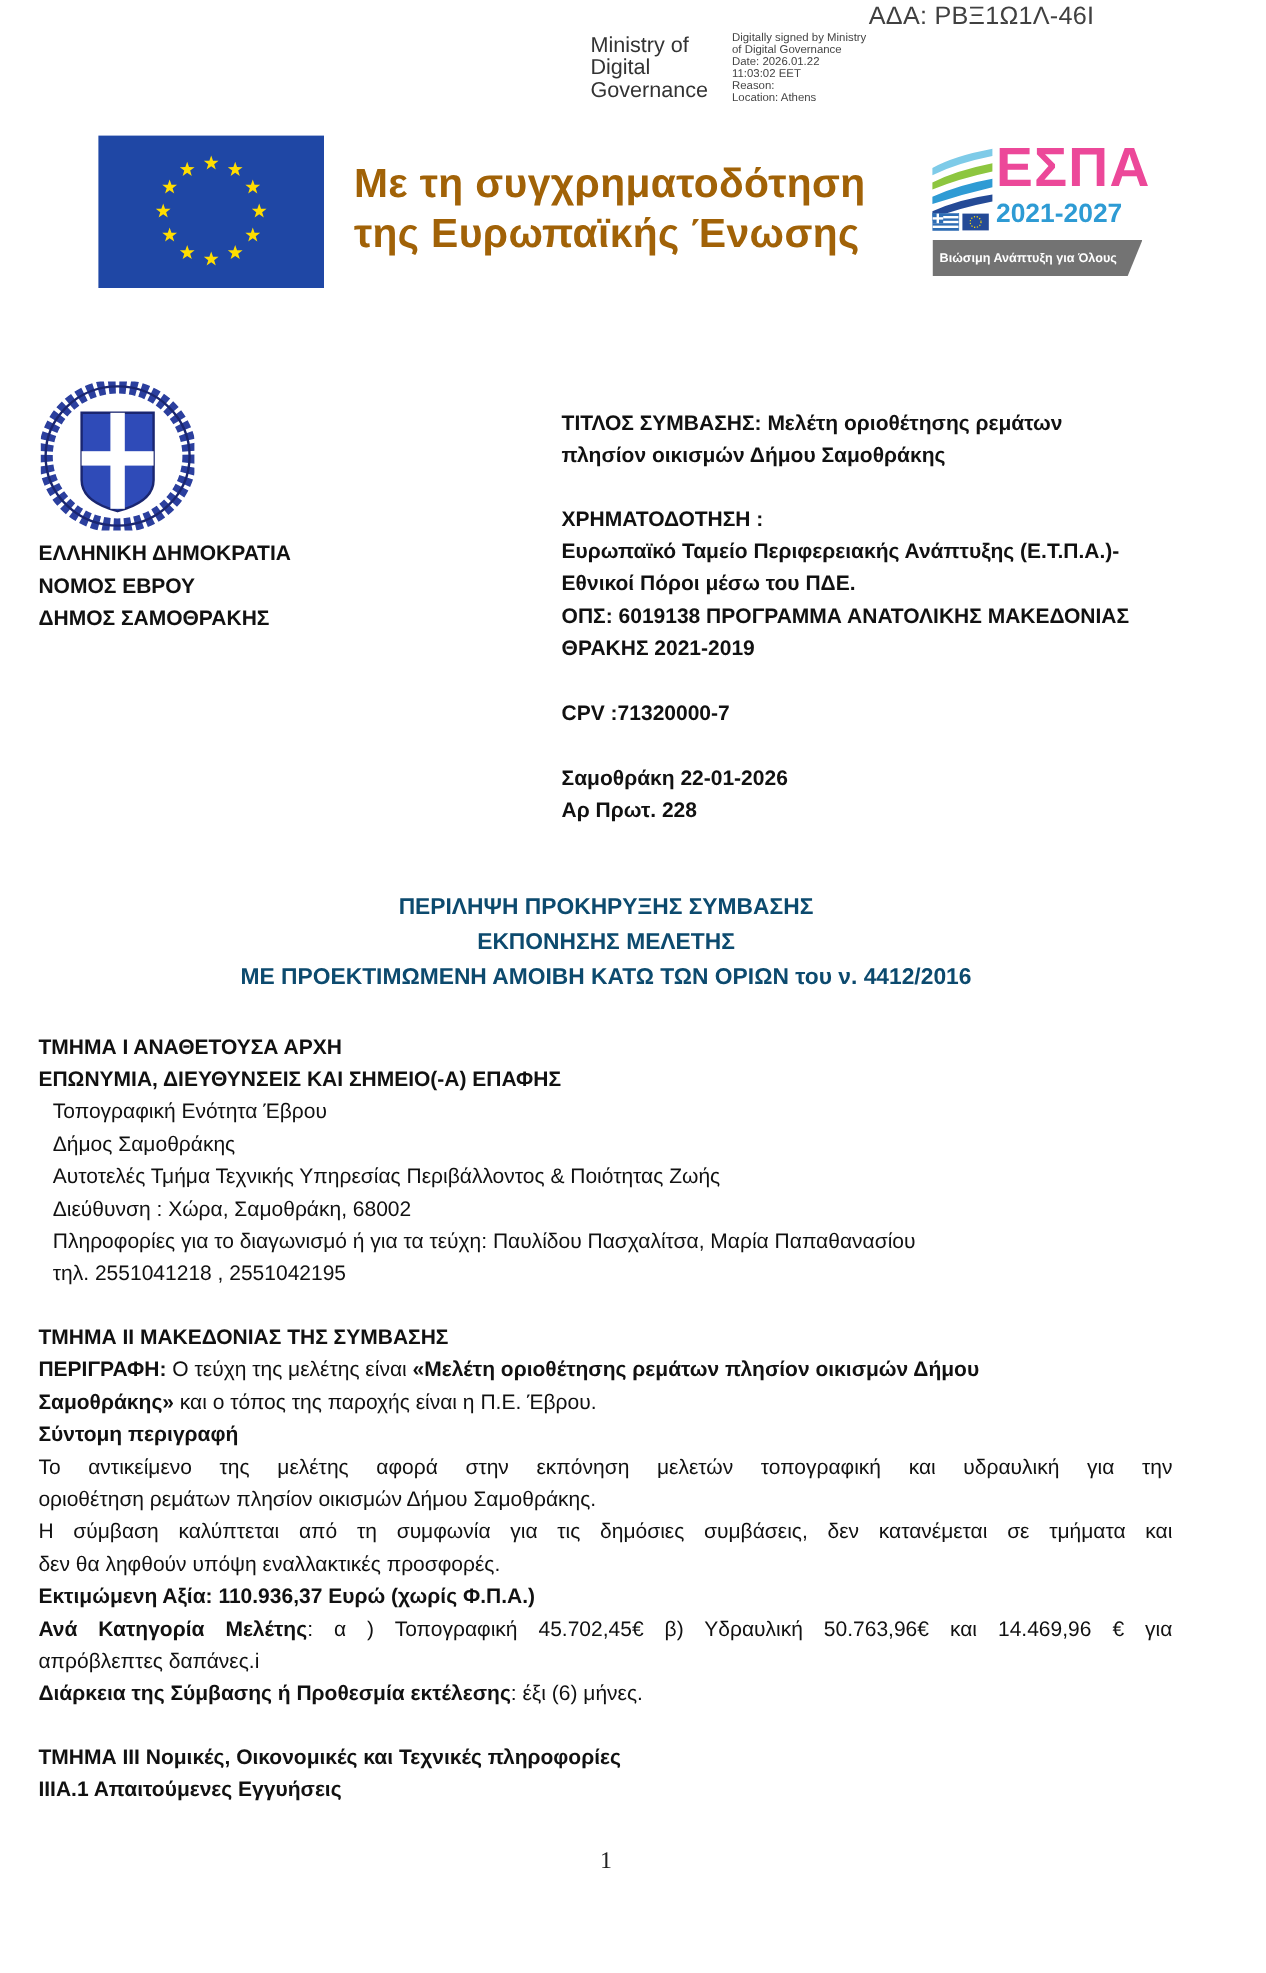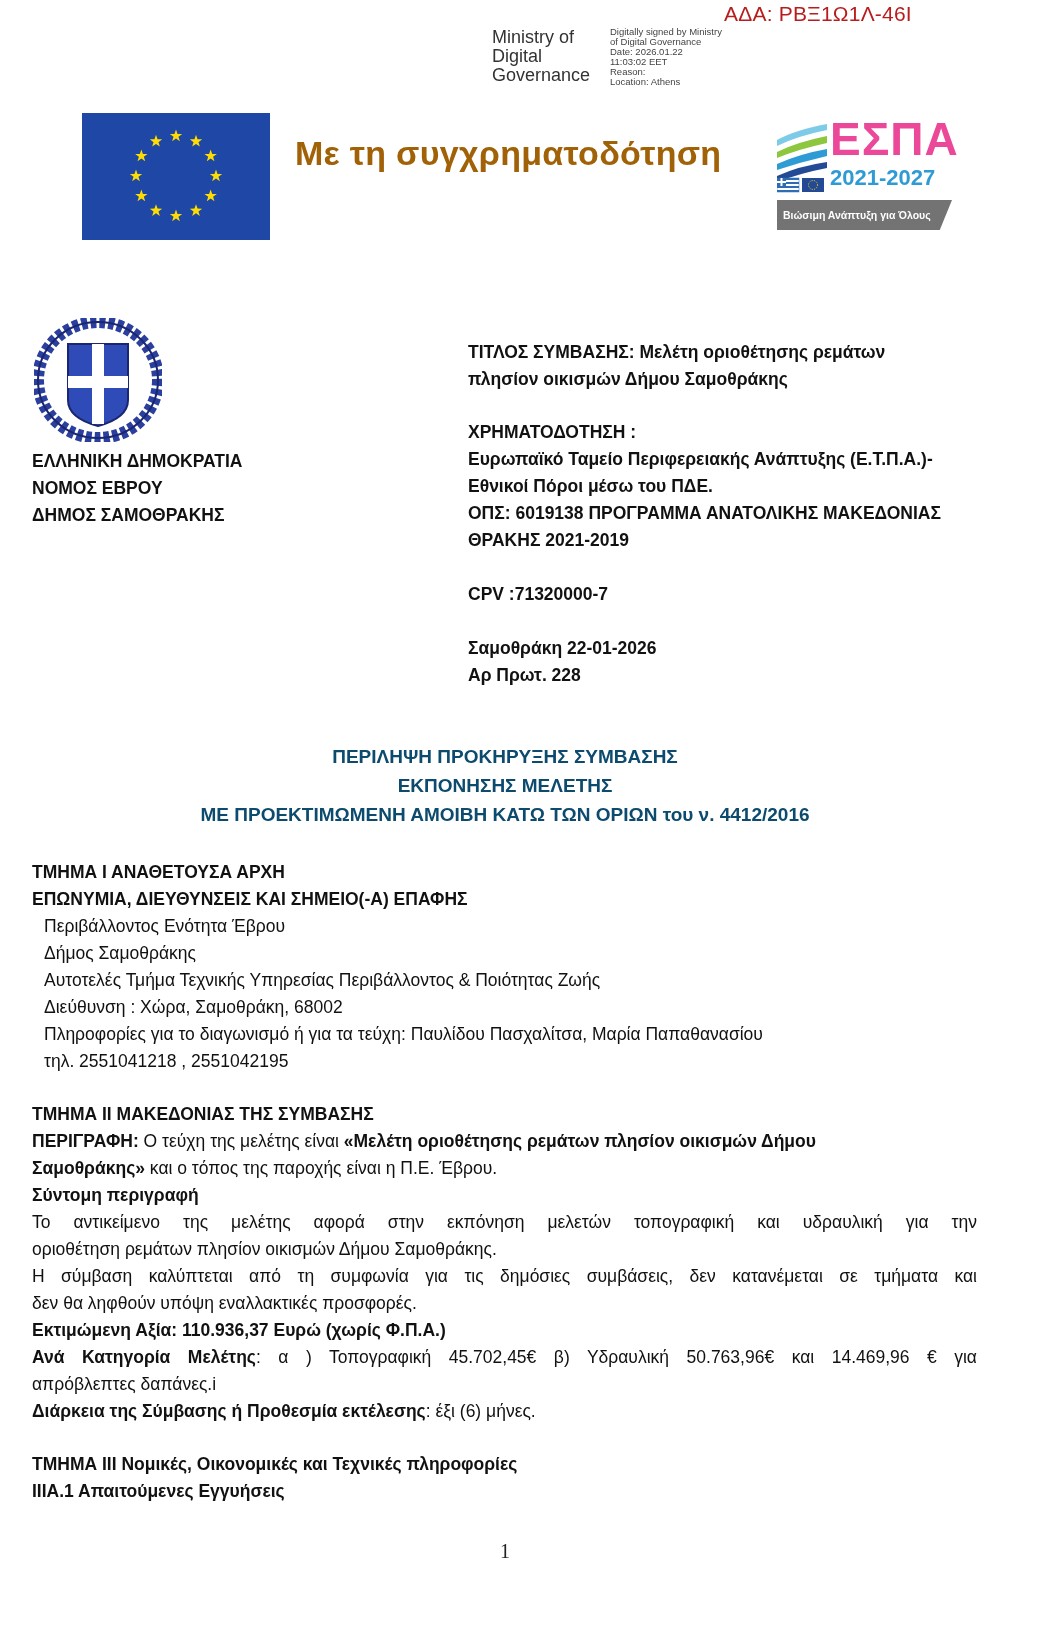--- a/index.html
+++ b/index.html
@@ -1,19 +1,19 @@
 <!DOCTYPE html>
 <html><head>
 <meta charset="utf-8">
 <style>
   html, body { margin: 0; padding: 0; background: #ffffff; }
   body { width: 1055px; height: 1644px; position: relative; overflow: hidden;
          font-family: "Liberation Sans", "DejaVu Sans", sans-serif; color: #111; }
   .abs { position: absolute; }
-  .ada { left: 724px; top: 2px; font-size: 21px; color: #b91c1c; letter-spacing: 0.2px; }
+  .ada { left: 724px; top: 2px; font-size: 21px; color: #404040; letter-spacing: 0.2px; }
   .ministry { left: 492px; top: 28px; font-size: 18px; line-height: 19px; color: #333; }
   .signature { left: 610px; top: 27px; font-size: 9.5px; line-height: 10px; color: #444; }
   .eu-flag { left: 82px; top: 113px; width: 188px; height: 127px; background: #1f47a5; }
   .eu-flag svg { width: 100%; height: 100%; display: block; }
   .cofin { left: 295px; top: 132px; font-size: 34px; line-height: 42px; color: #a16207; font-weight: bold; letter-spacing: 0.3px; }
   .espa { left: 775px; top: 118px; width: 200px; height: 120px; }
   .espa-word { position: absolute; left: 55px; top: -6px; font-size: 46px; font-weight: bold; color: #ec4899; letter-spacing: 1px; }
   .espa-years { position: absolute; left: 55px; top: 47px; font-size: 22px; font-weight: bold; color: #2e9bd4; }
   .espa-tag { position: absolute; left: 2px; top: 82px; width: 175px; height: 30px; background: #737373;
               color: #fff; font-size: 10.5px; font-weight: bold; line-height: 30px; padding-left: 6px; box-sizing: border-box;
@@ -59,20 +59,21 @@
       <polygon points="94.00,96.50 95.53,100.90 100.18,100.99 96.47,103.80 97.82,108.26 94.00,105.60 90.18,108.26 91.53,103.80 87.82,100.99 92.47,100.90" fill="#ffdd00"></polygon>
       <polygon points="74.00,91.14 75.53,95.54 80.18,95.63 76.47,98.44 77.82,102.90 74.00,100.24 70.18,102.90 71.53,98.44 67.82,95.63 72.47,95.54" fill="#ffdd00"></polygon>
       <polygon points="59.36,76.50 60.89,80.90 65.54,80.99 61.83,83.80 63.18,88.26 59.36,85.60 55.54,88.26 56.89,83.80 53.18,80.99 57.83,80.90" fill="#ffdd00"></polygon>
       <polygon points="54.00,56.50 55.53,60.90 60.18,60.99 56.47,63.80 57.82,68.26 54.00,65.60 50.18,68.26 51.53,63.80 47.82,60.99 52.47,60.90" fill="#ffdd00"></polygon>
       <polygon points="59.36,36.50 60.89,40.90 65.54,40.99 61.83,43.80 63.18,48.26 59.36,45.60 55.54,48.26 56.89,43.80 53.18,40.99 57.83,40.90" fill="#ffdd00"></polygon>
       <polygon points="74.00,21.86 75.53,26.26 80.18,26.35 76.47,29.16 77.82,33.62 74.00,30.96 70.18,33.62 71.53,29.16 67.82,26.35 72.47,26.26" fill="#ffdd00"></polygon>
     </svg>
 </div>
 <div class="abs cofin">
   <div>Με τη συγχρηματοδότηση</div>
+  <div>της Ευρωπαϊκής Ένωσης</div>
 </div>
 <div class="abs espa">
   <svg class="espa-waves" viewBox="0 0 55 60">
     <path d="M2 18 Q20 8 52 2 L52 8 Q22 14 2 24 Z" fill="#7ecbe8"></path>
     <path d="M2 30 Q22 20 52 14 L52 21 Q24 27 2 36 Z" fill="#8dc63f"></path>
     <path d="M2 42 Q24 32 52 27 L52 34 Q26 40 2 48 Z" fill="#2e9bd4"></path>
     <path d="M2 54 Q24 44 52 40 L52 46 Q26 51 2 60 Z" fill="#244a96"></path>
   </svg>
   <div class="espa-word">ΕΣΠΑ</div>
   <svg class="espa-flags" viewBox="0 0 50 18">
@@ -115,21 +116,21 @@
 <div class="abs rc" style="top:584px">CPV :71320000-7</div>
 <div class="abs rc" style="top:638px">Σαμοθράκη 22-01-2026</div>
 <div class="abs rc" style="top:665px">Αρ Πρωτ. 228</div>
 
 <div class="abs center-h" style="top:746px">ΠΕΡΙΛΗΨΗ ΠΡΟΚΗΡΥΞΗΣ ΣΥΜΒΑΣΗΣ</div>
 <div class="abs center-h" style="top:775px">ΕΚΠΟΝΗΣΗΣ ΜΕΛΕΤΗΣ</div>
 <div class="abs center-h" style="top:804px">ΜΕ ΠΡΟΕΚΤΙΜΩΜΕΝΗ ΑΜΟΙΒΗ ΚΑΤΩ ΤΩΝ ΟΡΙΩΝ του ν. 4412/2016</div>
 
 <div class="abs body-line b" style="top:862px">ΤΜΗΜΑ Ι ΑΝΑΘΕΤΟΥΣΑ ΑΡΧΗ</div>
 <div class="abs body-line b" style="top:889px">ΕΠΩΝΥΜΙΑ, ΔΙΕΥΘΥΝΣΕΙΣ ΚΑΙ ΣΗΜΕΙΟ(-Α) ΕΠΑΦΗΣ</div>
-<div class="abs body-line indent" style="top:916px">Περιβάλλοντος Ενότητα Έβρου</div>
+<div class="abs body-line indent" style="top:916px">Τοπογραφική Ενότητα Έβρου</div>
 <div class="abs body-line indent" style="top:943px">Δήμος Σαμοθράκης</div>
 <div class="abs body-line indent" style="top:970px">Αυτοτελές Τμήμα Τεχνικής Υπηρεσίας Περιβάλλοντος &amp; Ποιότητας Ζωής</div>
 <div class="abs body-line indent" style="top:997px">Διεύθυνση : Χώρα, Σαμοθράκη, 68002</div>
 <div class="abs body-line indent" style="top:1024px">Πληροφορίες για το διαγωνισμό ή για τα τεύχη: Παυλίδου Πασχαλίτσα, Μαρία Παπαθανασίου</div>
 <div class="abs body-line indent" style="top:1051px">τηλ. 2551041218 ,  2551042195</div>
 
 <div class="abs body-line b" style="top:1104px">ΤΜΗΜΑ ΙΙ ΜΑΚΕΔΟΝΙΑΣ ΤΗΣ ΣΥΜΒΑΣΗΣ</div>
 <div class="abs body-line" style="top:1131px">
   <span class="b">ΠΕΡΙΓΡΑΦΗ:</span><span> Ο τεύχη της μελέτης είναι </span><span class="b">«Μελέτη οριοθέτησης ρεμάτων πλησίον οικισμών Δήμου</span>
 </div>

